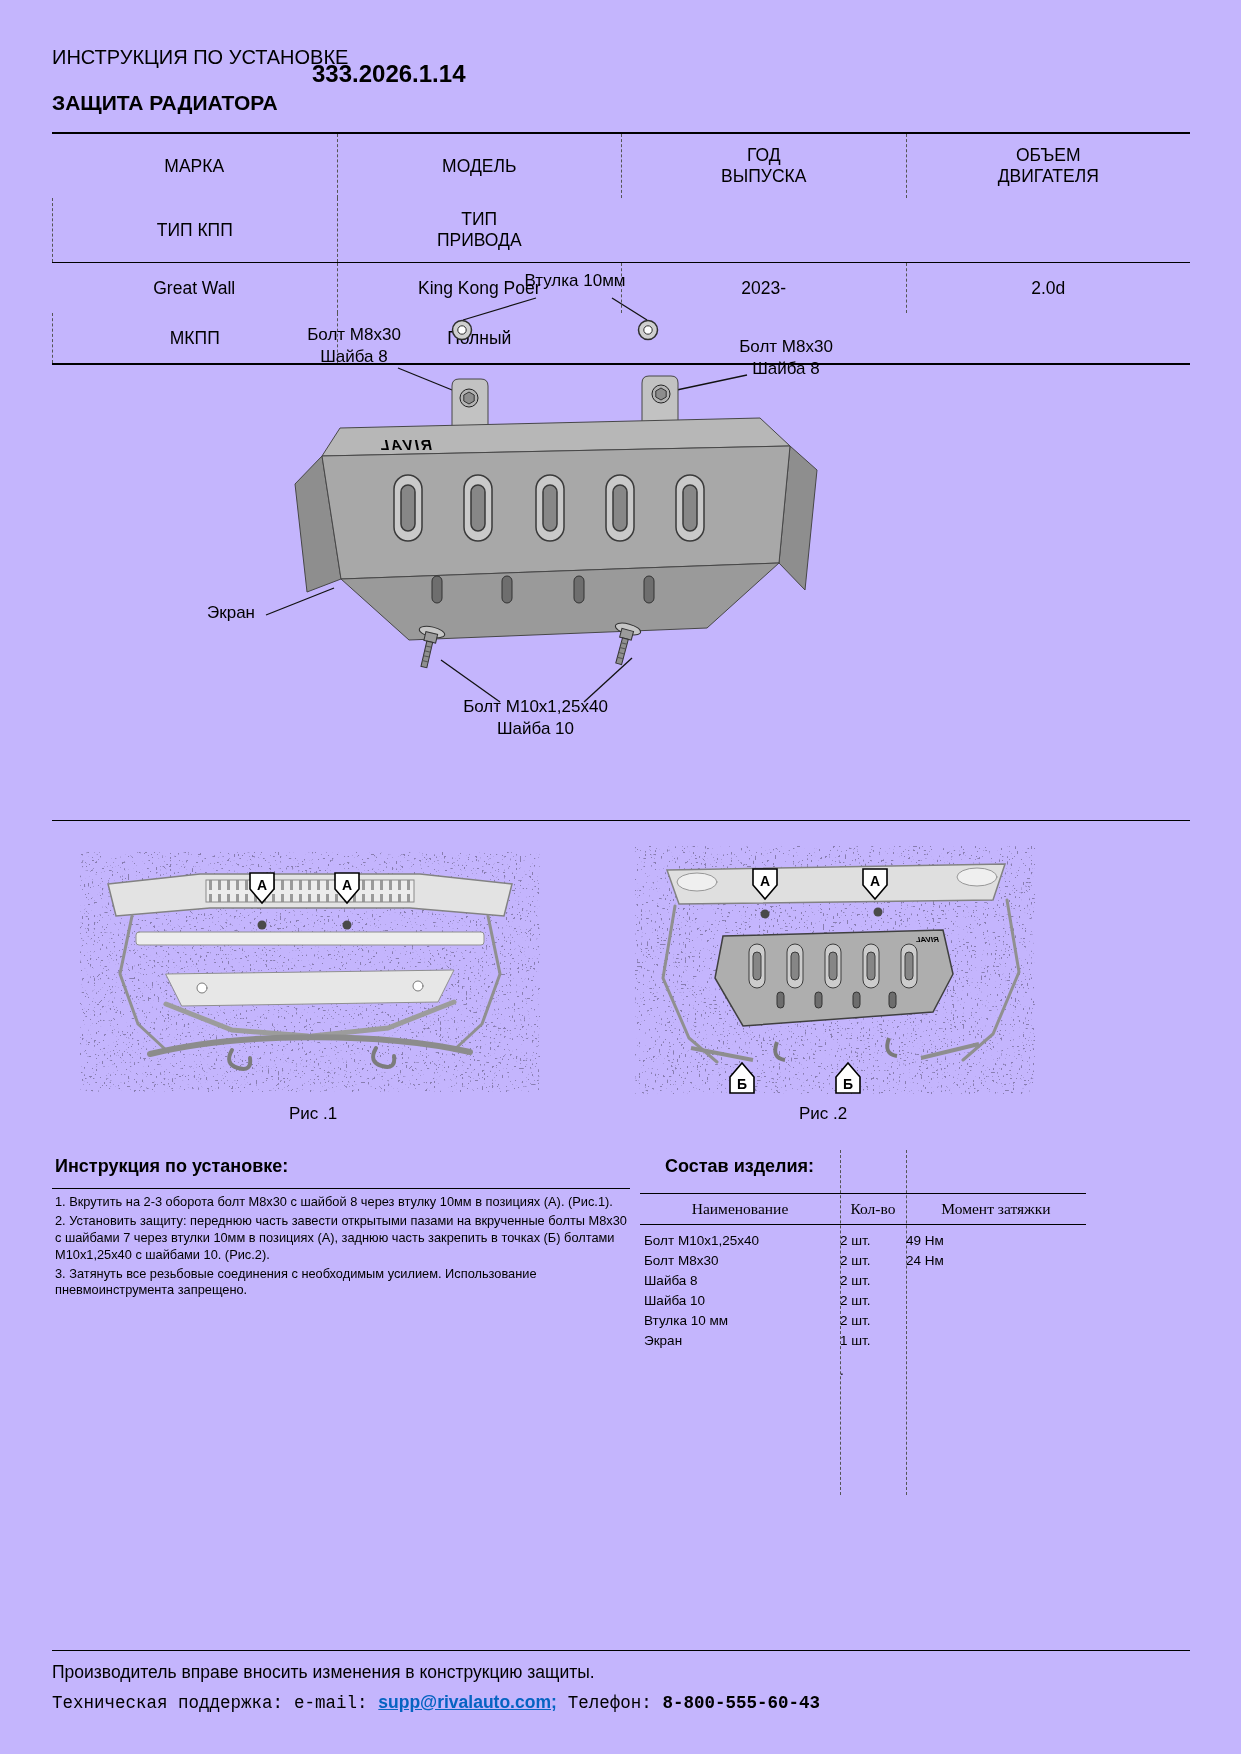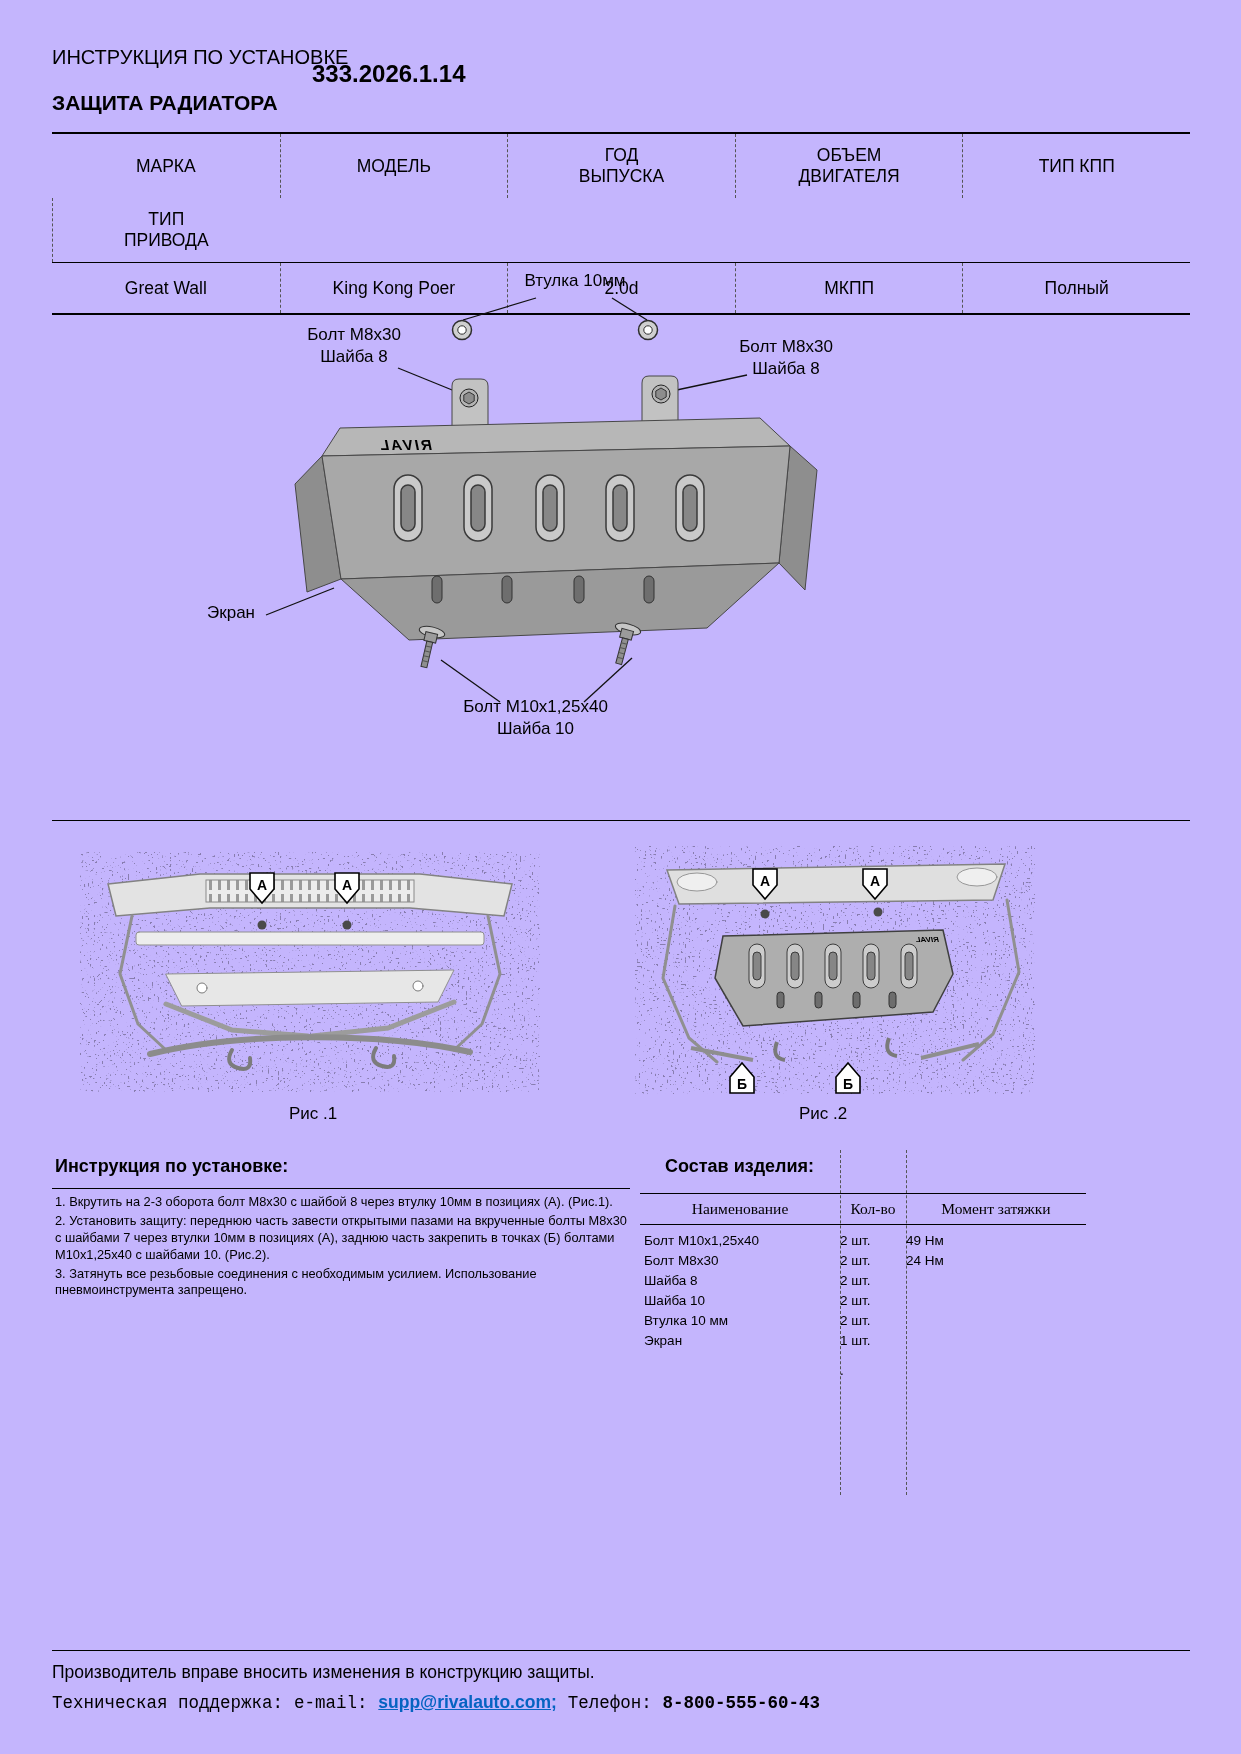--- a/index.html
+++ b/index.html
@@ -8,21 +8,21 @@
   .abs{position:absolute;}
   svg text{font-family:"Liberation Sans",sans-serif;fill:#000;}
 
   
   .doc-type{left:52px;top:46px;font-size:20px;}
   .product{left:52px;top:91px;font-size:21px;font-weight:bold;}
   .partnum{left:312px;top:60px;font-size:24px;font-weight:bold;}
 
   
   .spec{left:52px;top:132px;width:1138px;border-top:2px solid #000;border-bottom:2px solid #000;}
-  .spec-grid{display:grid;grid-template-columns:repeat(5,1fr);}
+  .spec-grid{display:grid;grid-template-columns:repeat(4,1fr);}
   .spec-cell{display:flex;align-items:center;justify-content:center;text-align:center;padding:0 10px;}
   .spec-grid .spec-cell + .spec-cell{border-left:1.4px dashed #555;}
   .spec-head .spec-cell{height:64px;font-size:17.5px;white-space:pre-line;}
   .spec-body{border-top:1.8px solid #000;}
   .spec-body .spec-cell{height:50px;font-size:17.5px;}
 
   
   .callout{position:absolute;font-size:17px;line-height:1.32;text-align:center;color:#000;}
 
   .divider{left:52px;top:820px;width:1138px;border-top:1.5px solid #000;height:0;}
@@ -74,20 +74,21 @@
 ВЫПУСКА</div>
       <div class="spec-cell">ОБЪЕМ
 ДВИГАТЕЛЯ</div>
       <div class="spec-cell">ТИП КПП</div>
       <div class="spec-cell">ТИП
 ПРИВОДА</div>
     </div>
     <div class="spec-grid spec-body">
       <div class="spec-cell">Great Wall</div>
       <div class="spec-cell">King Kong Poer</div>
+      <div class="spec-cell">2023-</div>
       <div class="spec-cell">2.0d</div>
       <div class="spec-cell">МКПП</div>
       <div class="spec-cell">Полный</div>
     </div>
   </div>
 
   <svg class="abs" style="left:0;top:258px" width="1241" height="510" viewBox="0 0 1241 510">
 
     <g stroke="#111" stroke-width="1.3">
       <line x1="536" y1="40" x2="463" y2="62"></line>

